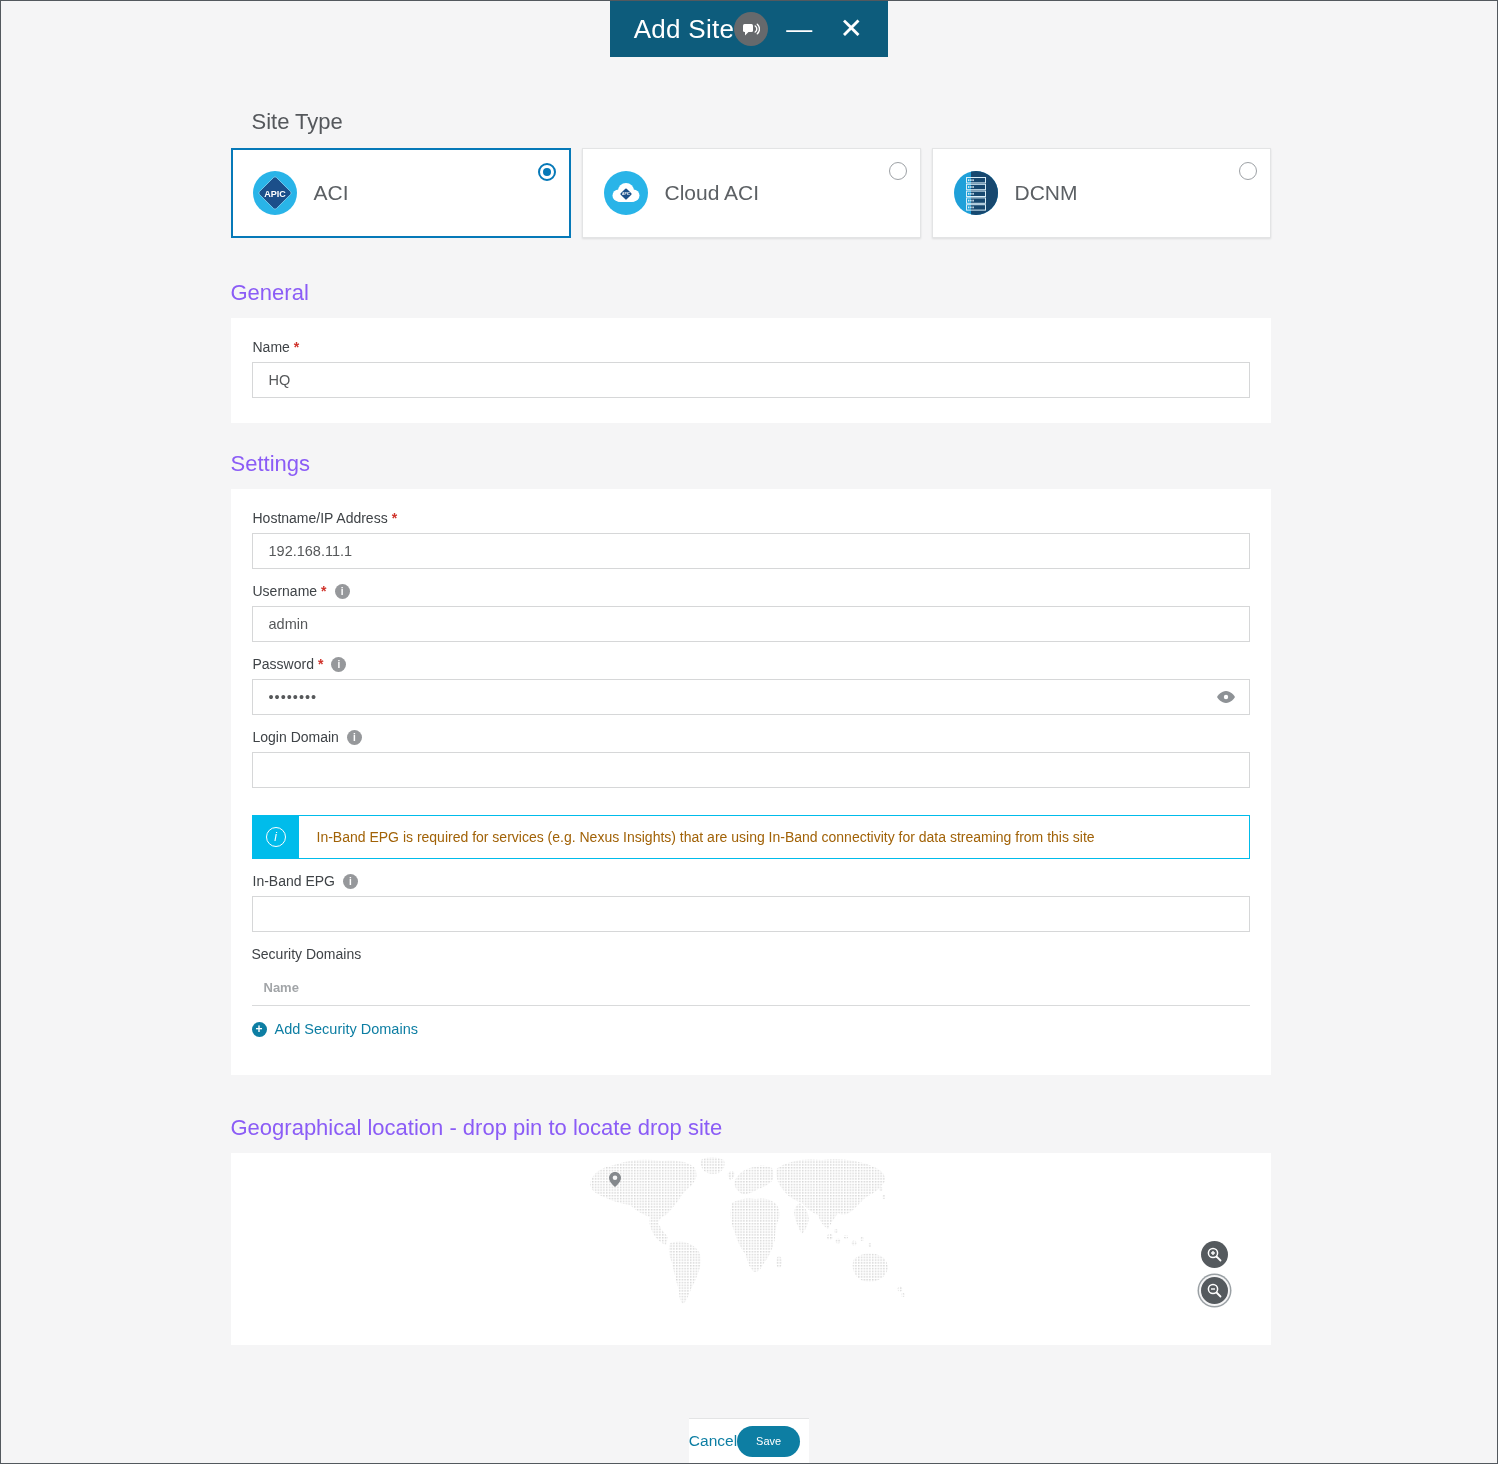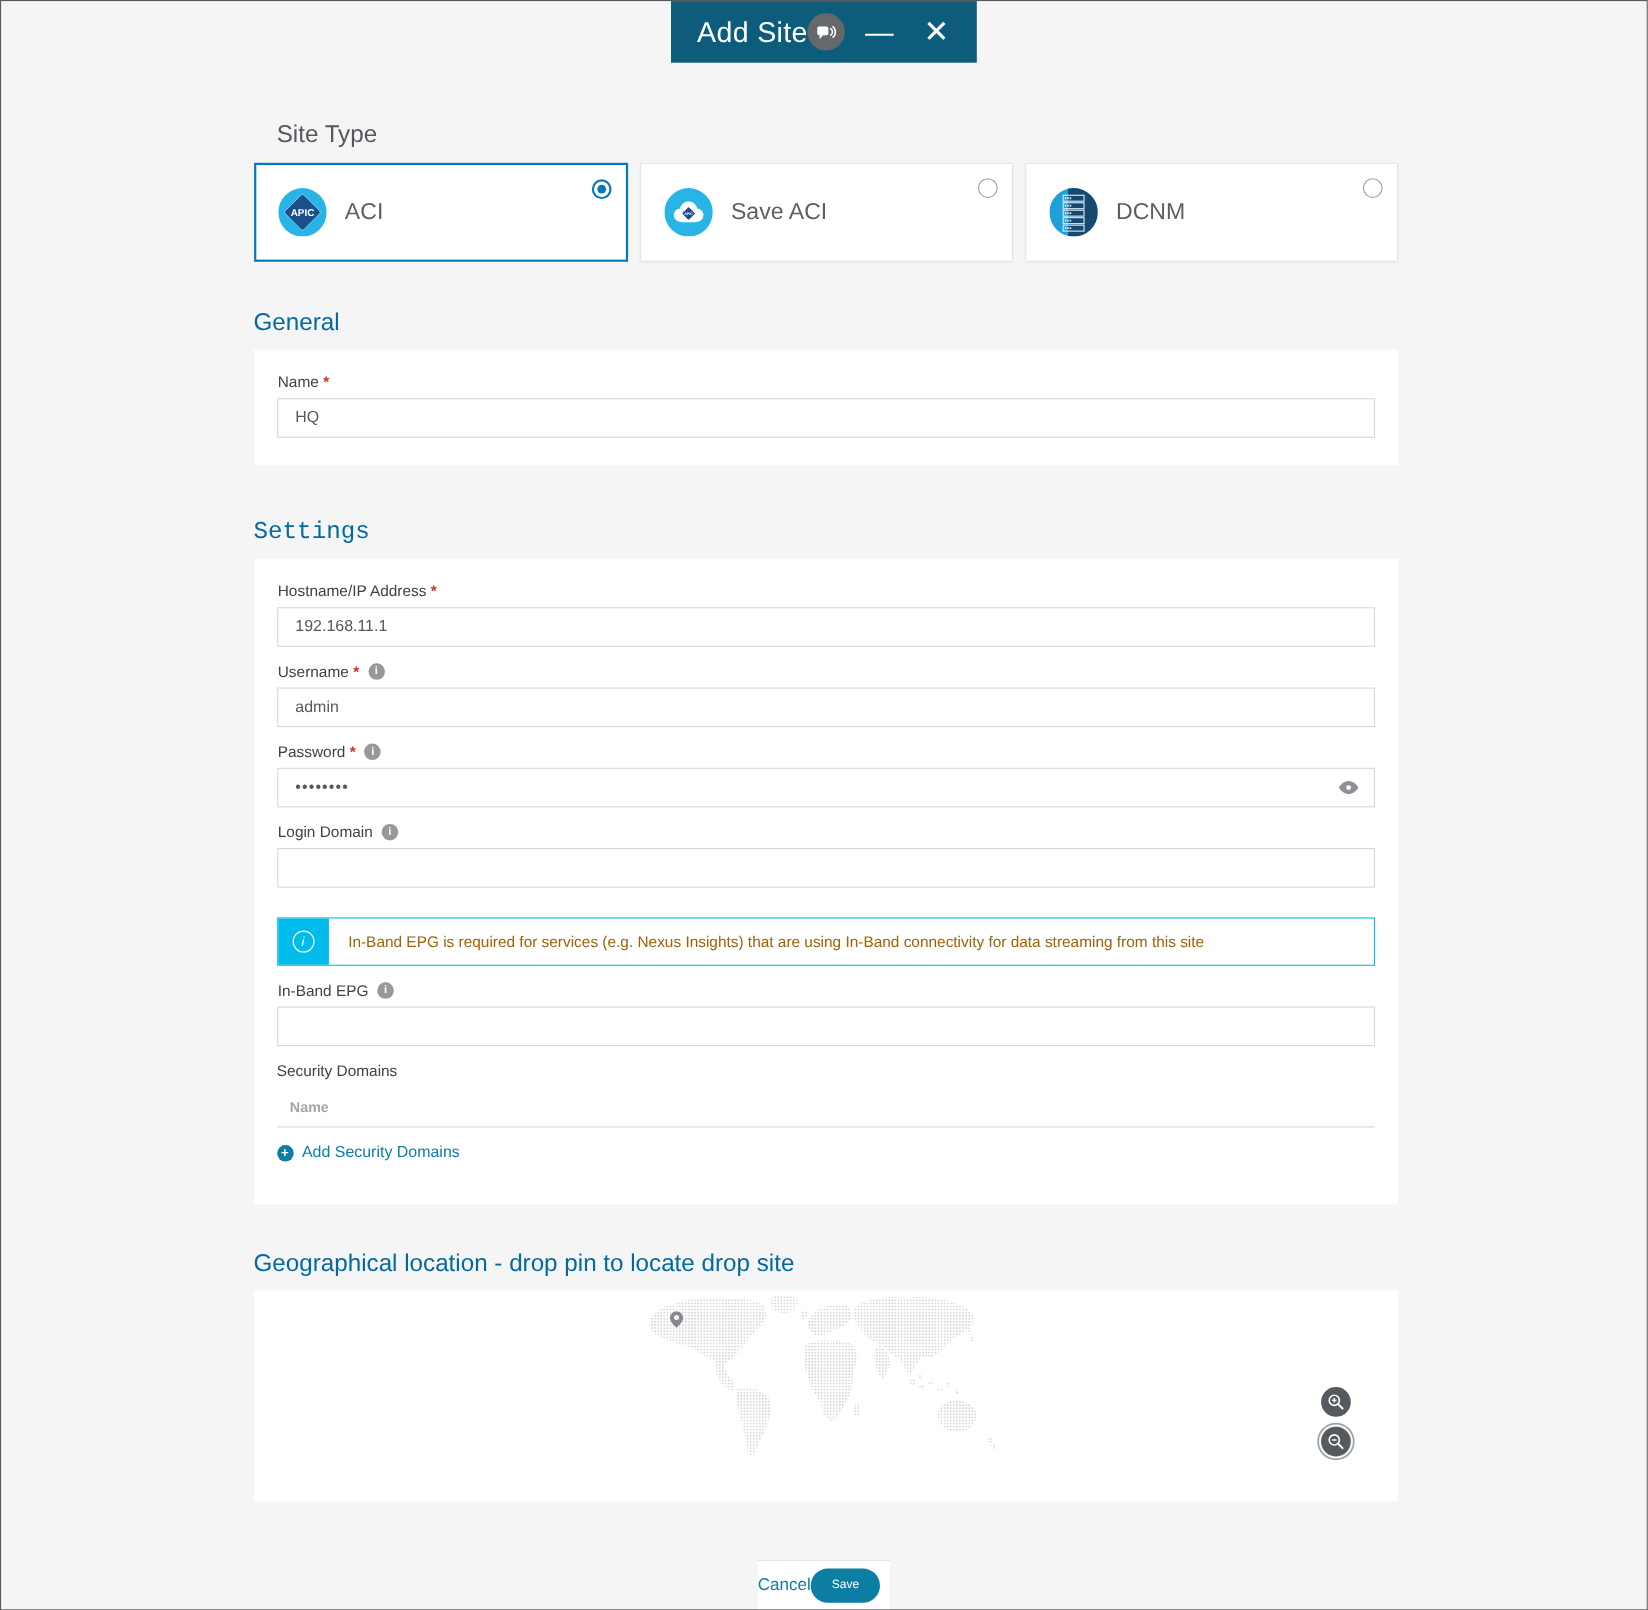--- a/index.html
+++ b/index.html
@@ -44,23 +44,23 @@
   .card.selected{ border:2px solid #0679b8; box-shadow:none; padding-left:20px; }
   .card-label{ font-size:21px; color:#5c6064; }
   .radio{
     position:absolute; top:13px; right:13px; width:18px; height:18px;
     border-radius:50%; border:1px solid #9da1a5; background:#fff; cursor:pointer;
   }
   .radio.checked{ border:2px solid #0679b8; display:flex; align-items:center; justify-content:center; }
   .radio.checked::after{ content:""; width:8px; height:8px; border-radius:50%; background:#0679b8; }
   .cicon{ width:44px; height:44px; flex:0 0 44px; }
 
-  h2.sec{ font-size:22px; font-weight:300; color:#0369a1; }
+  h2.sec{ font-size:22px; font-weight:300; color:#8b5cf6; }
   .sec.general-h{ margin-top:42px; }
-  .sec.settings-h{ margin-top:48px;font-family:Liberation Mono, monospace; }
+  .sec.settings-h{ margin-top:28px; }
   .sec.geo-h{ margin-top:40px; }
 
   .panel{ background:#fff; margin-top:12px; }
   .panel.general{ padding:21px 21px 25px; }
   .panel.settings{ padding:21px 21px 38px; }
 
   .flabel{
     display:flex; align-items:center; font-size:14px; color:#3f4347;
     margin:0 0 7px 1px; gap:4px;
   }
@@ -167,21 +167,21 @@
           <circle cx="22" cy="22" r="22" fill="#29b4e8"></circle>
           <g fill="#fff">
             <circle cx="14.5" cy="24.5" r="6"></circle>
             <circle cx="22" cy="20" r="8"></circle>
             <circle cx="29.5" cy="24.5" r="6"></circle>
             <rect x="12" y="23" width="20" height="8" rx="4"></rect>
           </g>
           <rect x="17.8" y="18.8" width="8.5" height="8.5" rx="1" transform="rotate(45 22 23)" fill="#1b4f8a"></rect>
           <text x="22" y="24.3" font-size="3.4" font-weight="bold" fill="#fff" text-anchor="middle" font-family="Liberation Sans, sans-serif">APIC</text>
         </svg>
-        <span class="card-label">Save ACI</span>
+        <span class="card-label">Cloud ACI</span>
         <span class="radio"></span>
       </div>
 
       <div class="card">
         <svg class="cicon" viewBox="0 0 44 44">
           <defs>
               <clipPath id="dcnmclip">
                 <circle cx="22" cy="22" r="22"></circle>
               </clipPath>
             </defs>

